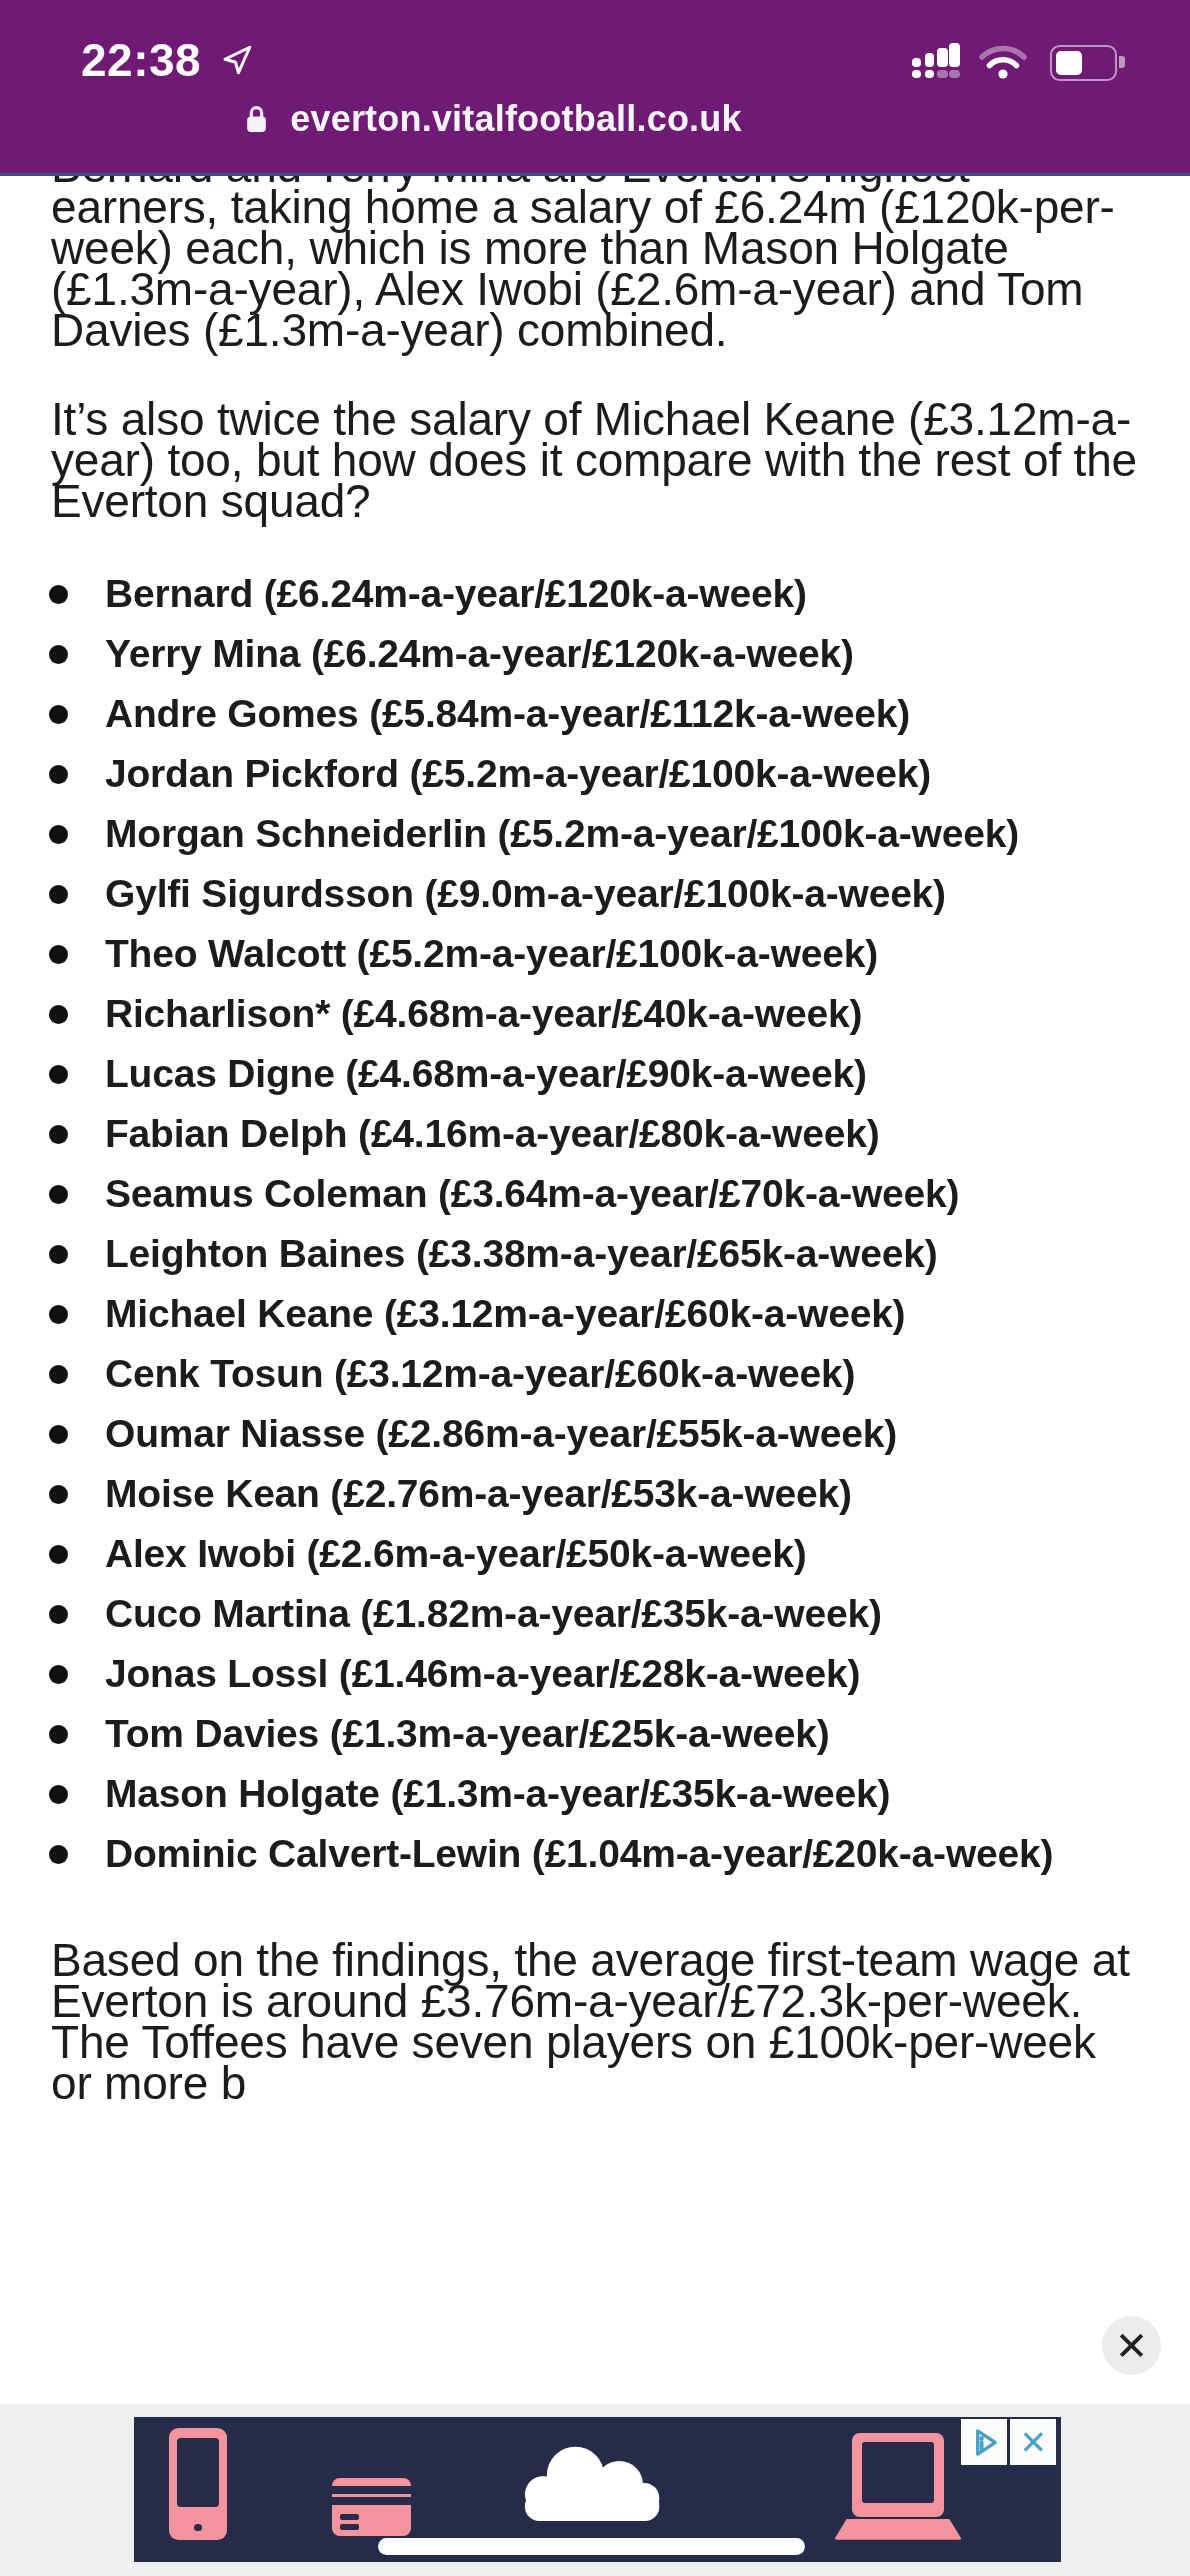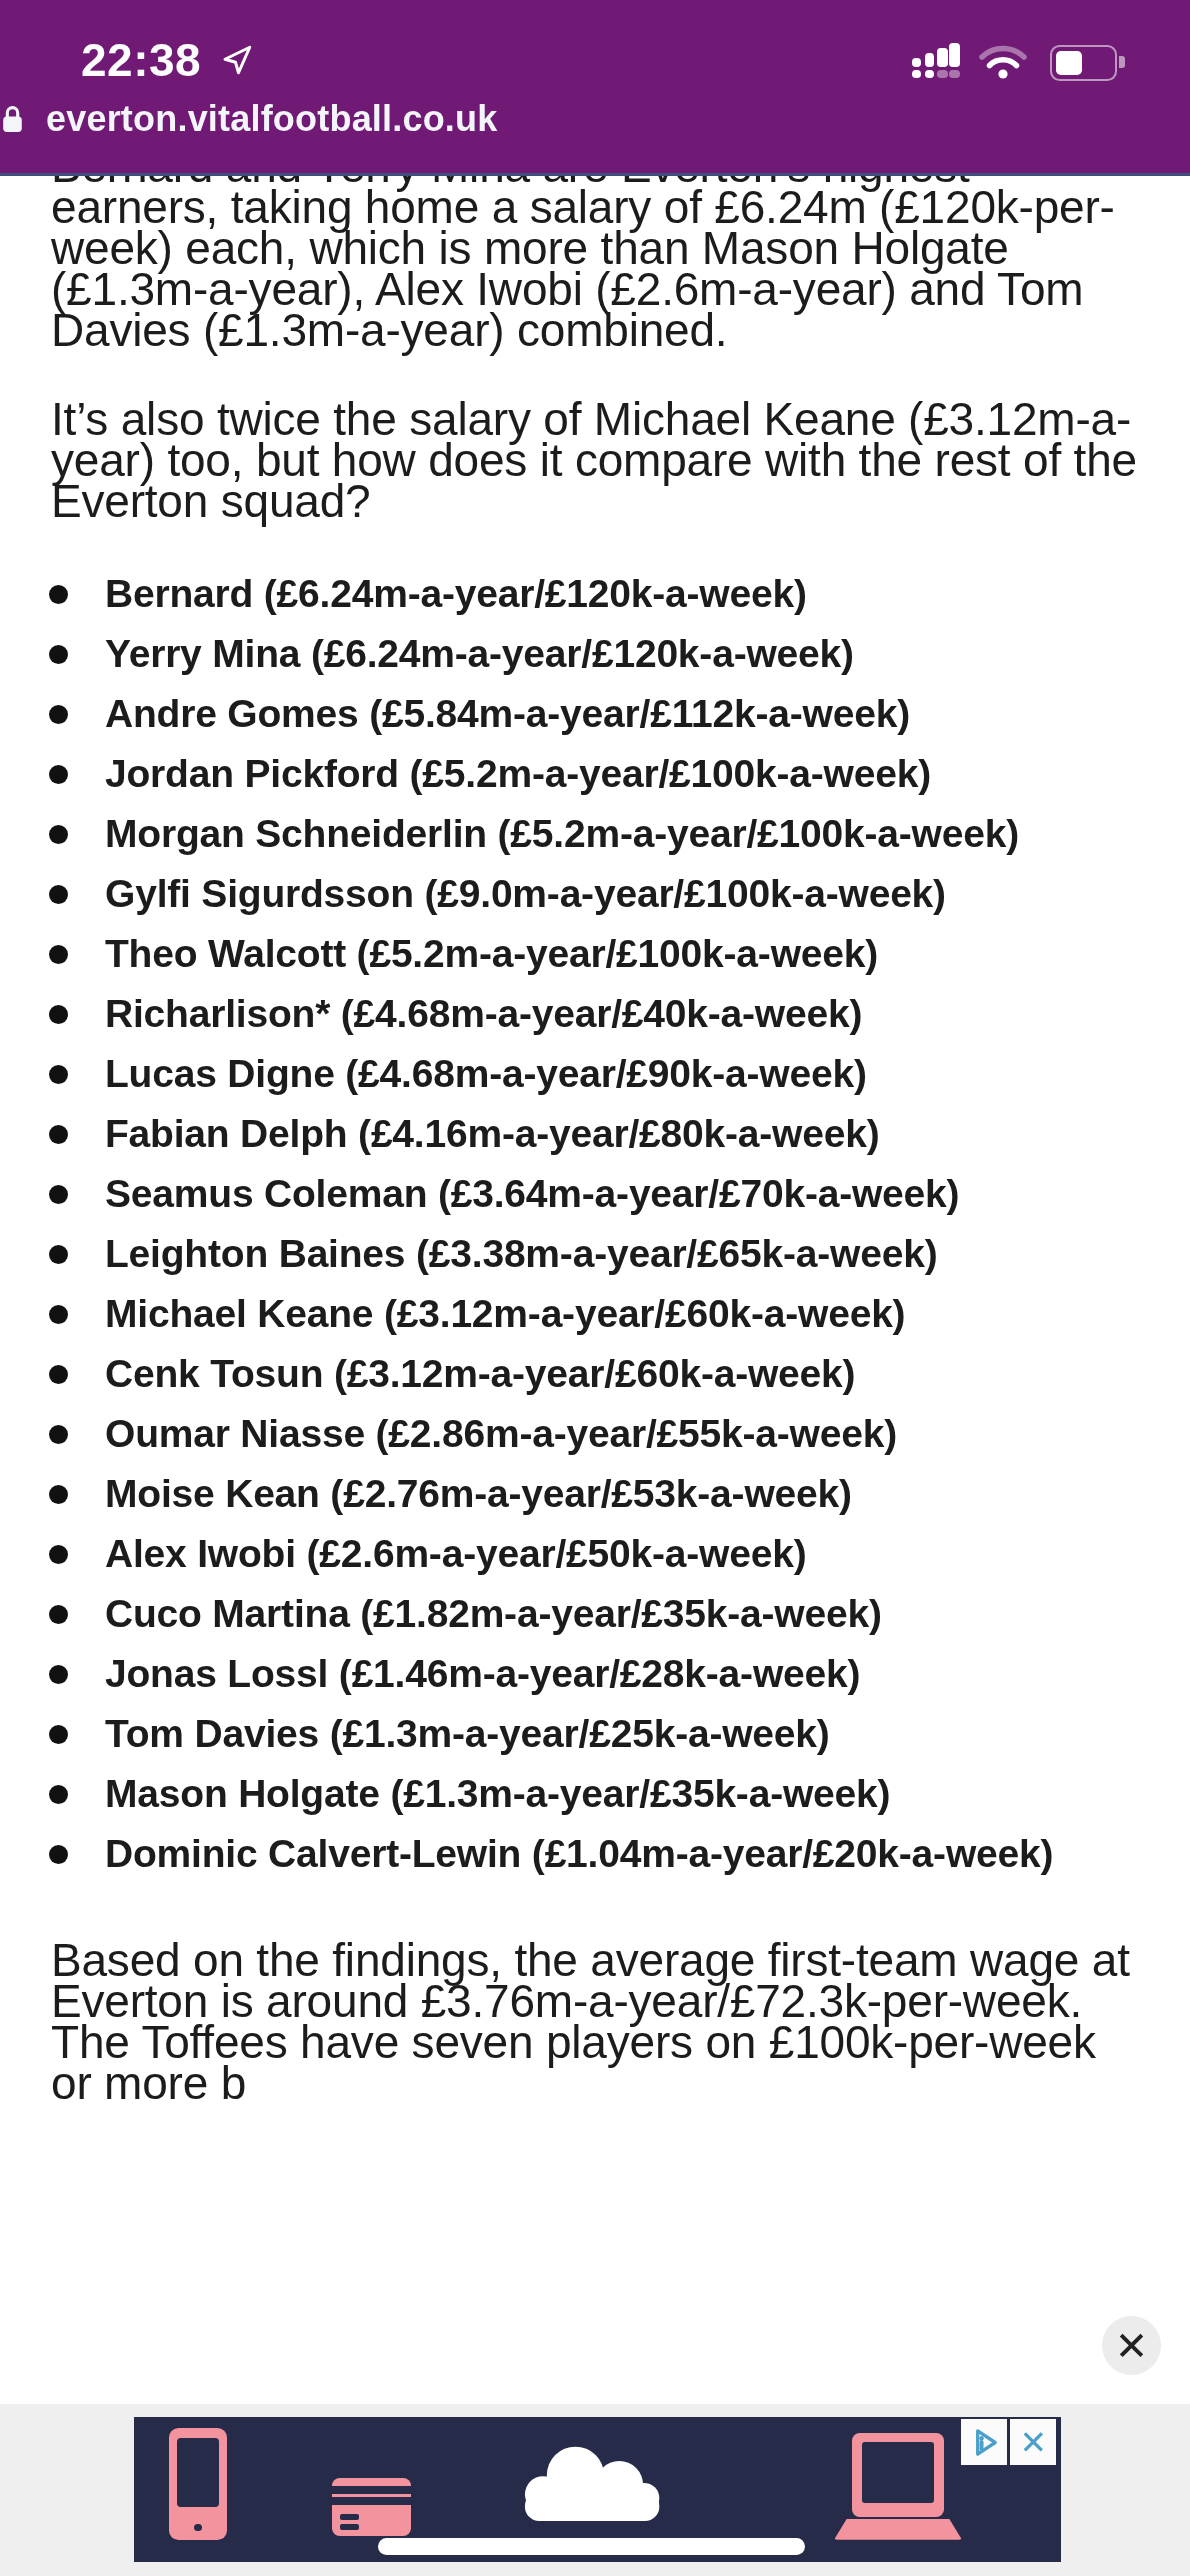--- a/index.html
+++ b/index.html
@@ -22,21 +22,21 @@
   .sig-d1{left:0;width:8.6px;}
   .sig-d2{left:12.5px;width:9.6px;}
   .sig-d3{left:25px;width:10.5px;opacity:.4;}
   .sig-d4{left:37px;width:10.5px;opacity:.4;}
   .wifi{position:absolute;left:979px;top:44px;width:48px;height:36px;}
   .battery{position:absolute;left:1050px;top:45px;width:63px;height:32px;
            border:2.9px solid rgba(255,255,255,.55);border-radius:9.6px;}
   .battery .fill{position:absolute;left:3.8px;top:3.8px;bottom:3.8px;width:26px;background:#fff;border-radius:4.8px;}
   .battery .nub{position:absolute;right:-9.6px;top:8.6px;width:5.8px;height:12.5px;
                 background:rgba(255,255,255,.55);border-radius:0 2.9px 2.9px 0;}
-  .urlrow{position:absolute;left:0;top:98px;width:986px;display:flex;align-items:center;gap:21px;}
+  .urlrow{position:absolute;left:0;top:98px;width:986px;display:flex;align-items:center;justify-content:center;gap:21px;}
   .urltext{font-size:36px;font-weight:700;color:#f3f5fa;letter-spacing:0.2px;}
 
   
   .content{position:absolute;left:35px;top:0;width:1119px;color:#1c1c1c;z-index:1;}
   .content p{margin:16px;font-size:46px;line-height:41px;letter-spacing:-0.2px;}
   .p1{margin-top:146px !important;}
   .p2{margin-top:48px !important;}
   .p3{margin-top:56px !important;}
   ul.players{list-style:none;margin:42px 0 0 0;padding:0;}
   ul.players li{position:relative;padding-left:70px;font-size:39px;line-height:60px;letter-spacing:-0.2px;font-weight:bold;}

